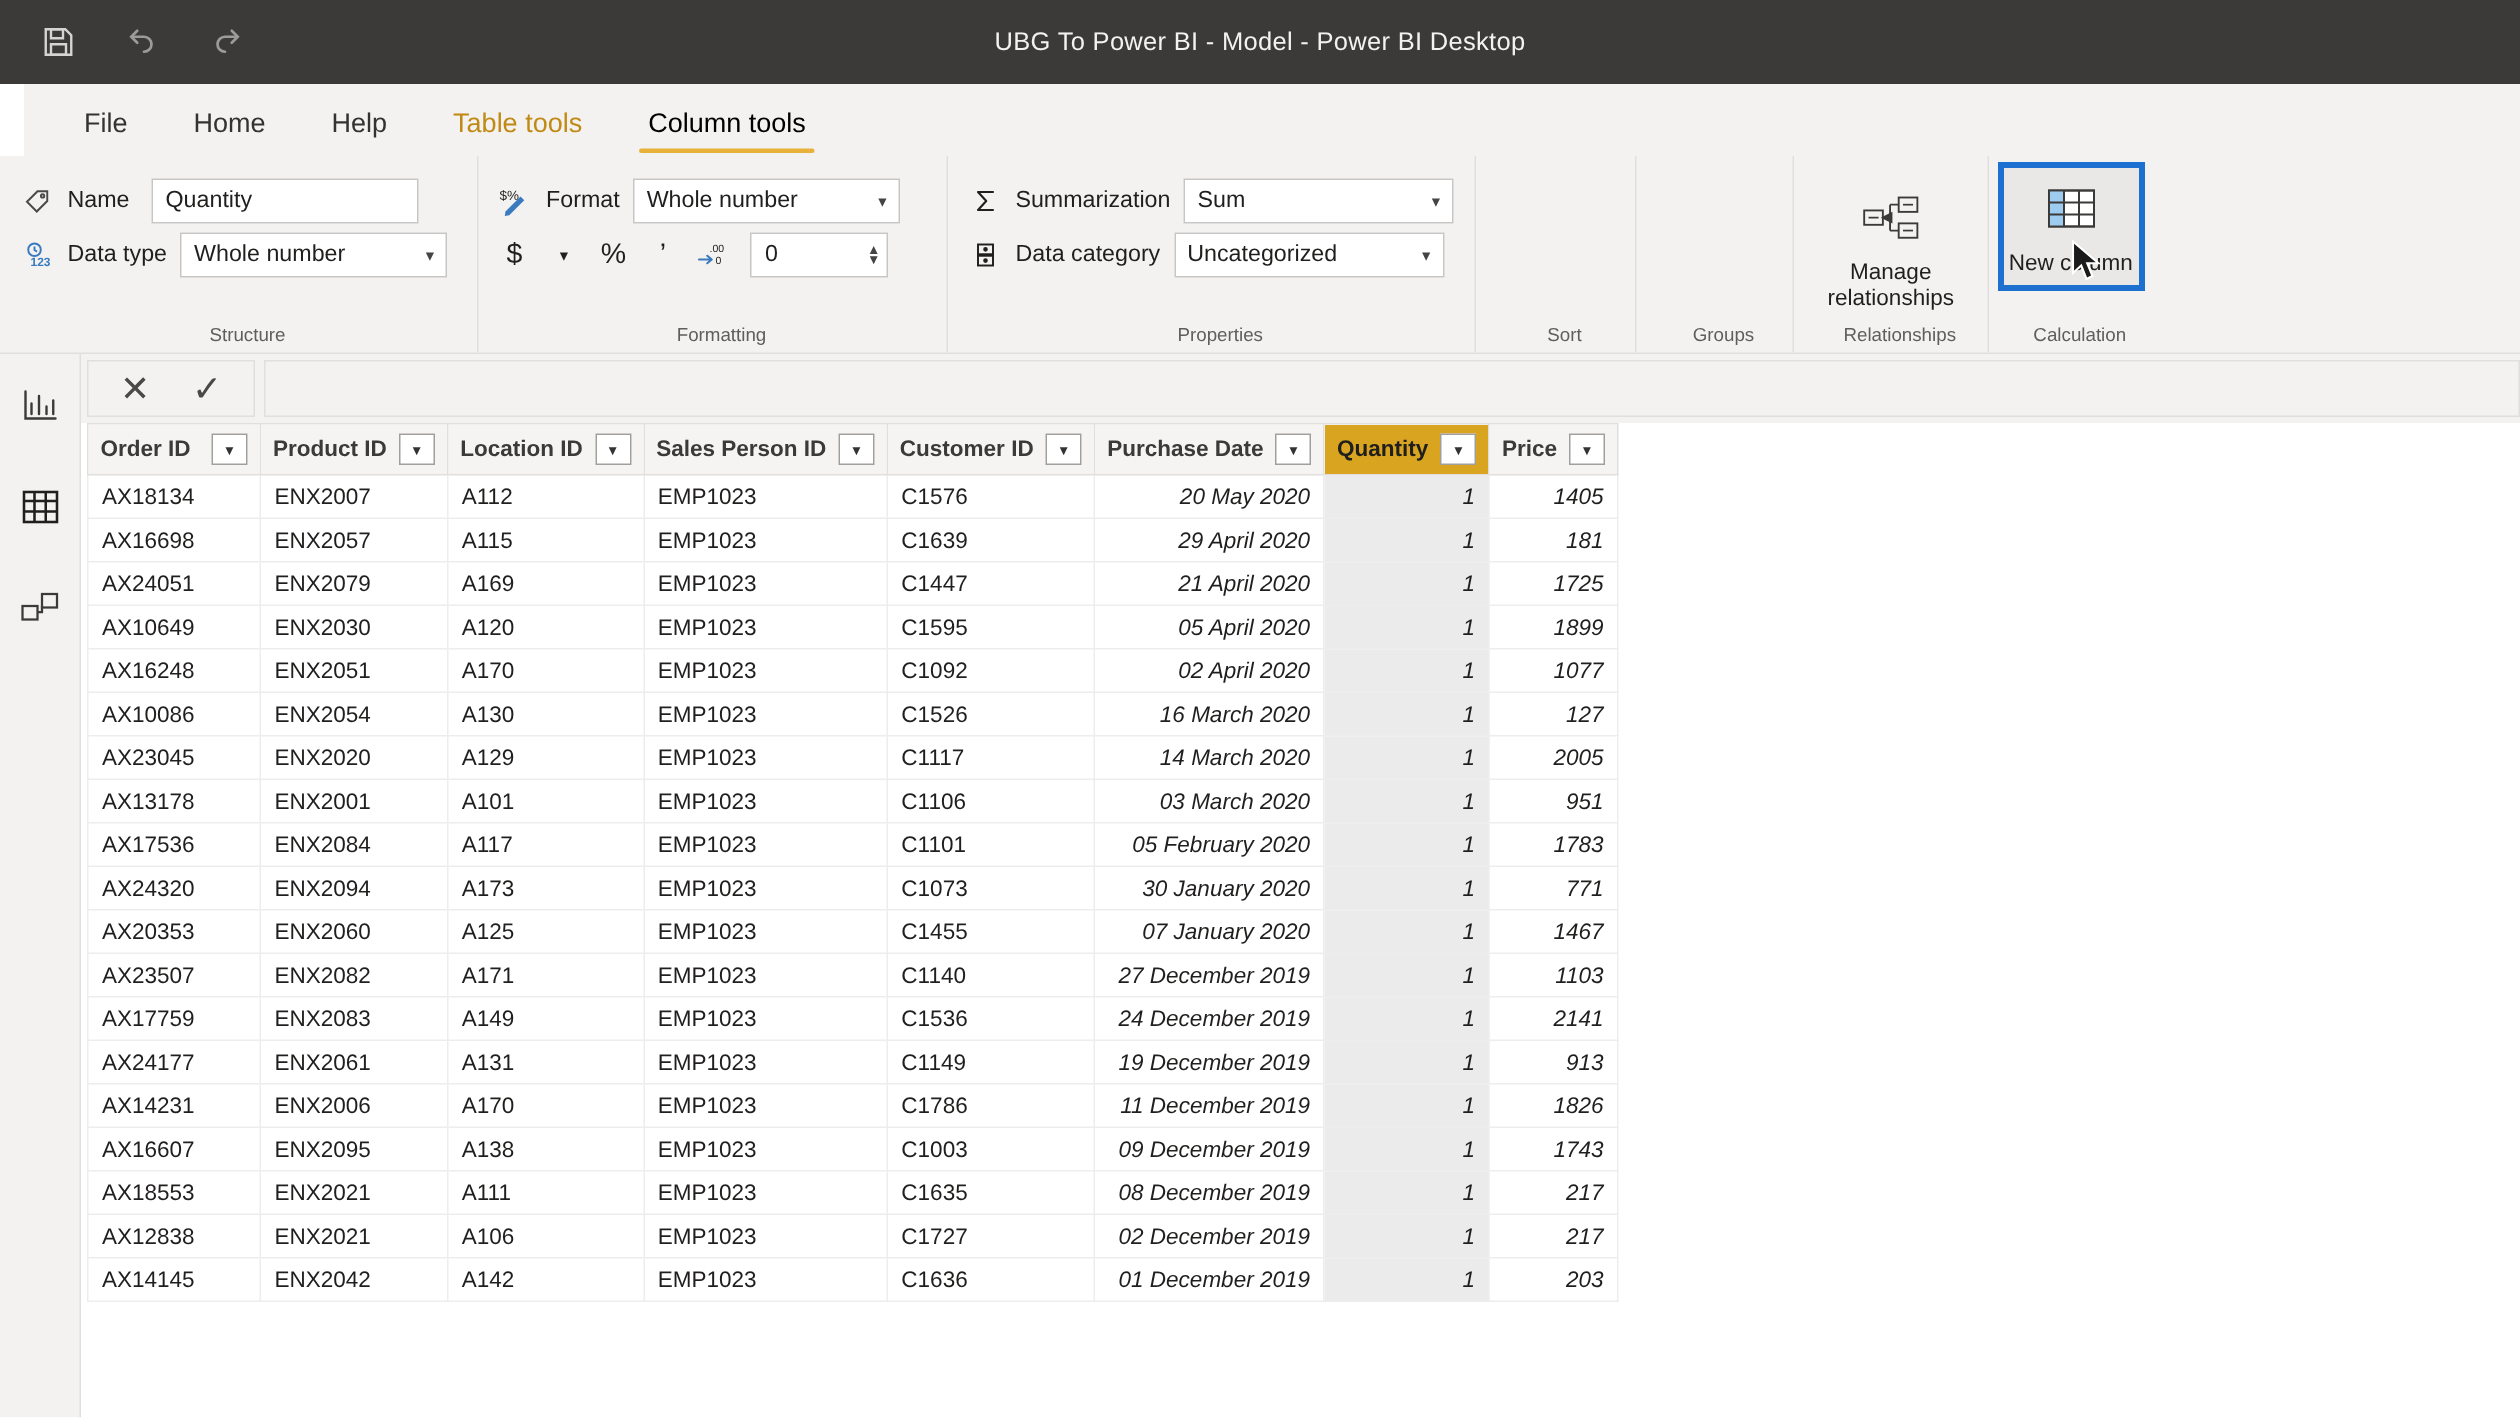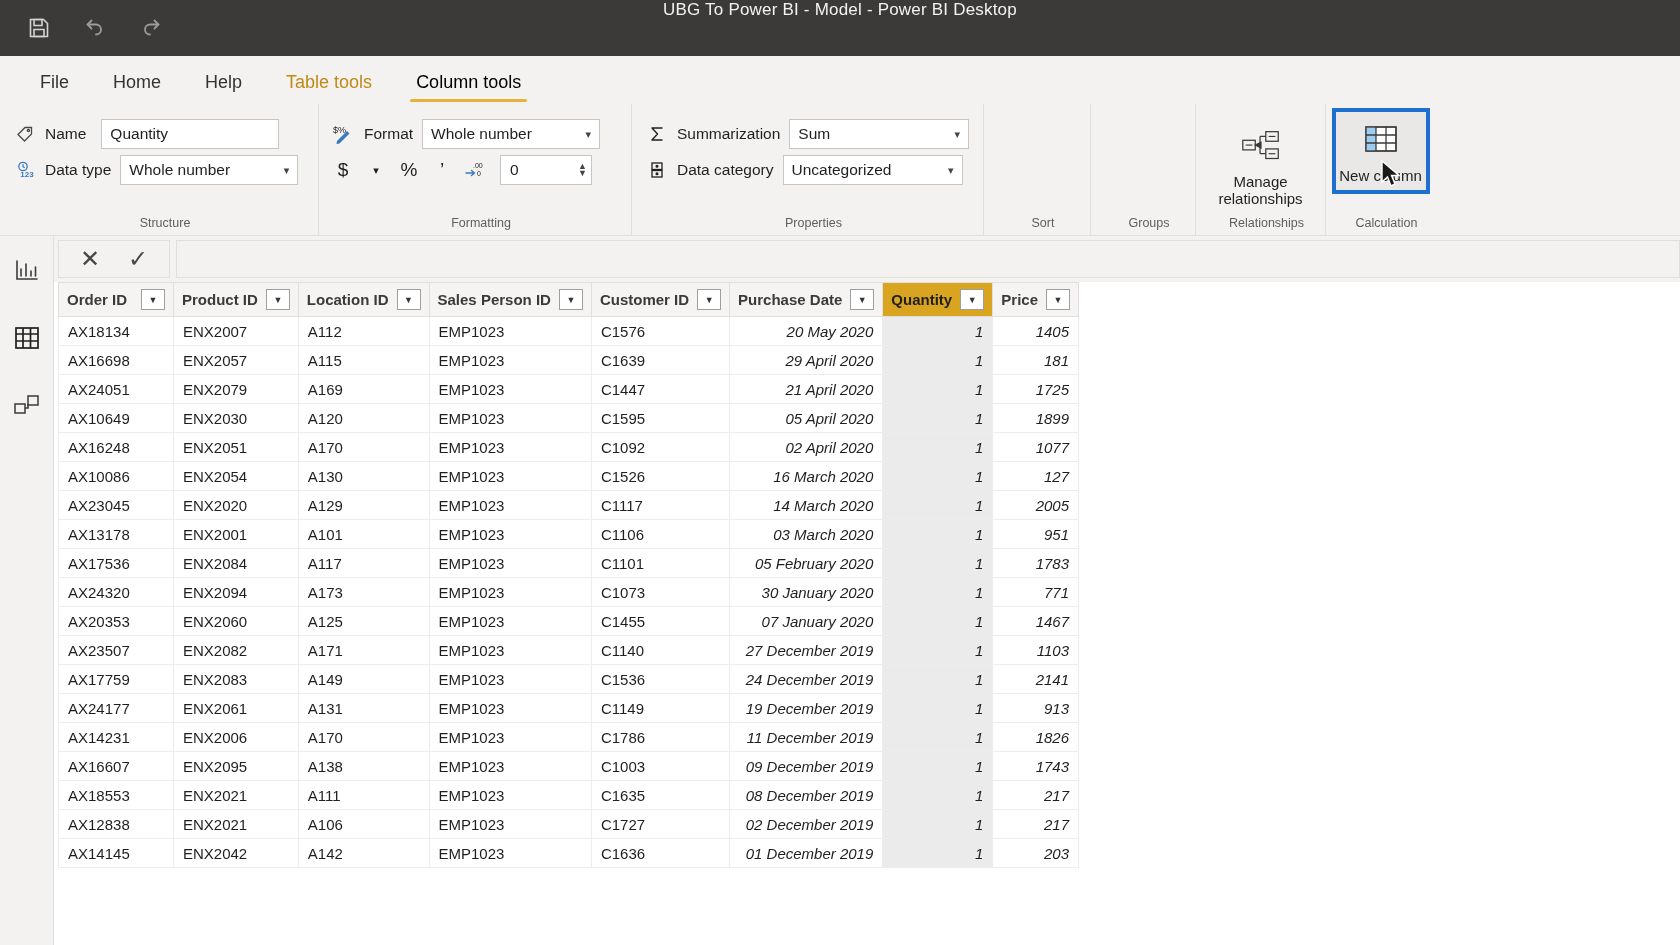--- a/index.html
+++ b/index.html
@@ -6,34 +6,34 @@
   html, body {
     width: 1680px; height: 945px;
     font-family: "Liberation Sans", sans-serif;
     background: #ffffff;
     overflow: hidden;
   }
 
   
   .titlebar {
     height: 56px; background: #3b3a39;
-    display: flex; position: relative;
+    display: flex; align-items: center; position: relative;
   }
   .qat { display: flex; align-items: center; gap: 26px; padding-left: 24px; }
   .qat-btn { width: 30px; height: 30px; display: flex; align-items: center; justify-content: center; cursor: pointer; }
   .qat-btn svg { display:block; }
   .title-text {
     position: absolute; left: 0; right: 0; text-align: center;
     color: #f3f2f1; font-size: 17px; letter-spacing: .2px; pointer-events: none;
   }
 
   
   .tabbar {
     height: 48px; background: #f3f2f1;
-    display: flex; align-items: flex-end; padding-left: 18px; gap: 0;
+    display: flex; align-items: flex-end; padding-left: 18px; gap: 0; margin-left: 16px;
   }
   .tab {
     padding: 0 22px; height: 44px; line-height: 44px;
     font-size: 18px; color: #333; cursor: pointer; position: relative;
   }
   .tab.ctx { color: #c08a14; }
   .tab.active { color: #000000; font-weight: 400; text-align: right; }
   .tab.active::after {
     content: ""; position: absolute; left: 16px; right: 16px; bottom: 2px;
     height: 3px; background: #e8b23a; border-radius: 2px;

